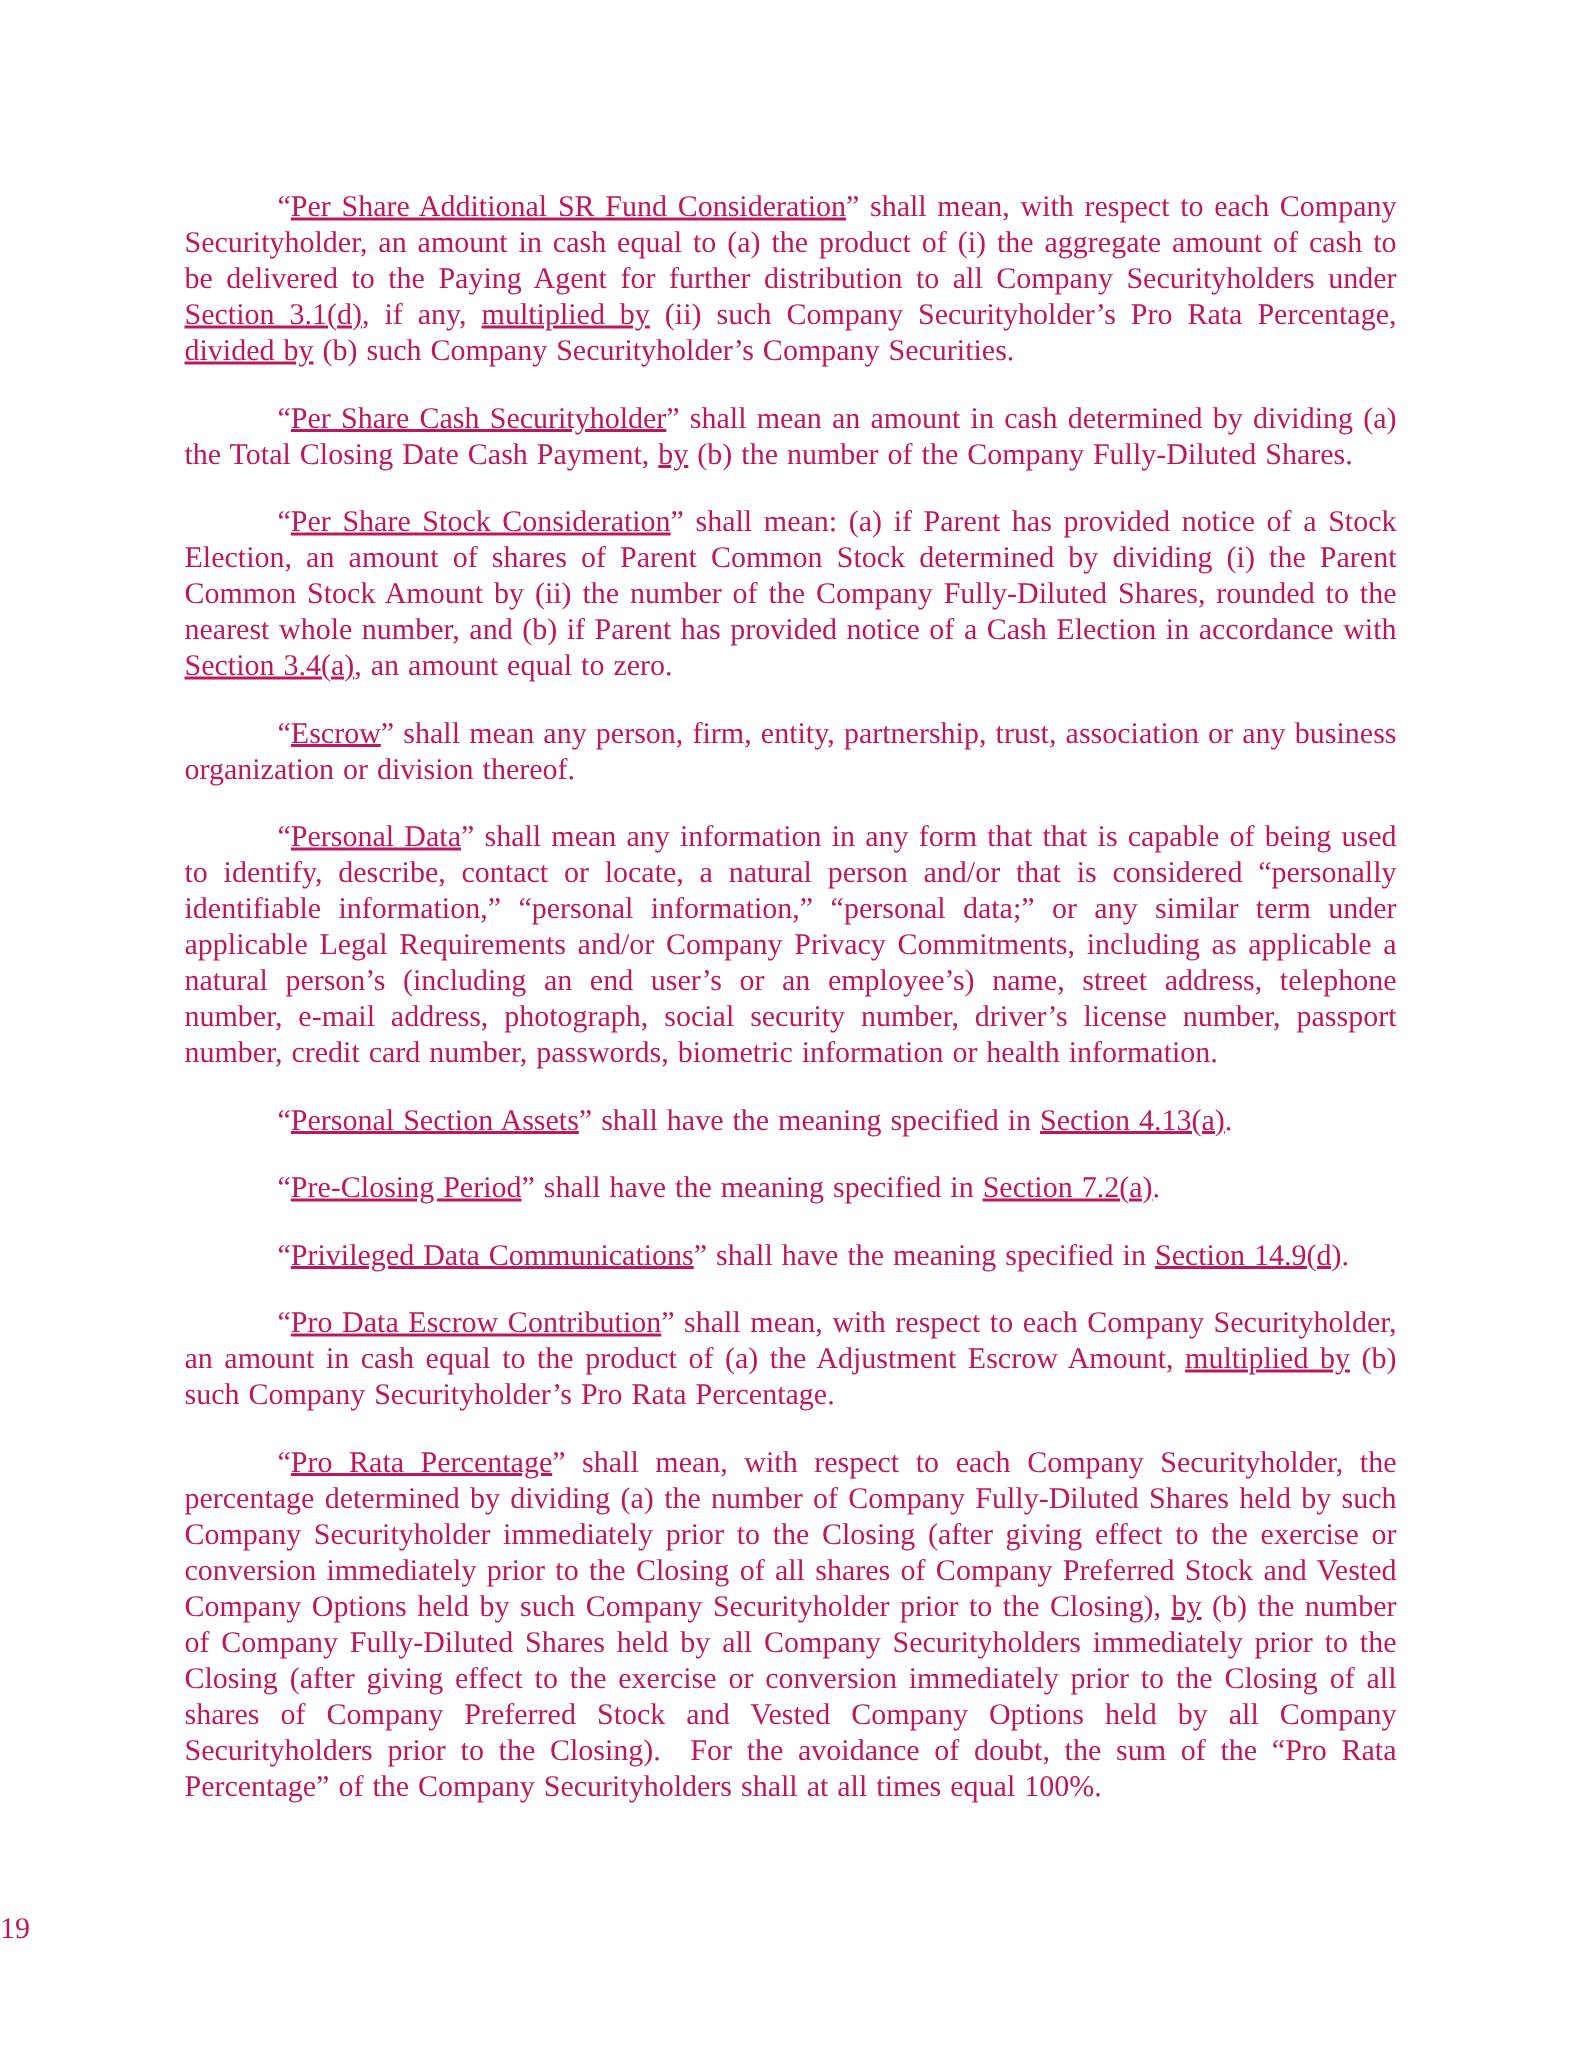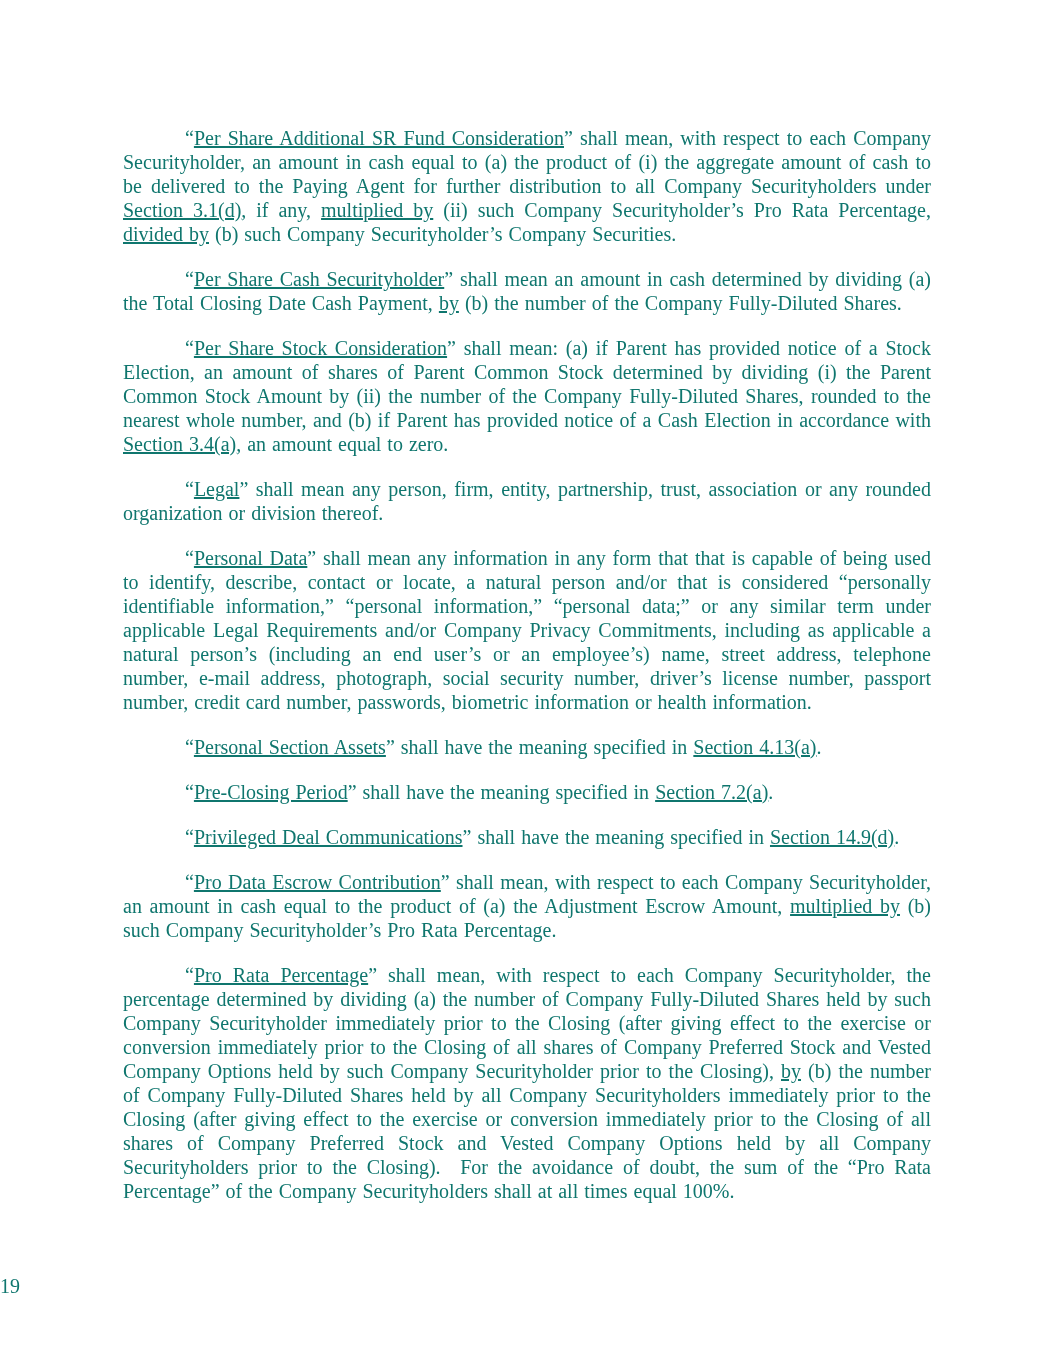--- a/index.html
+++ b/index.html
@@ -6,21 +6,21 @@
     margin: 0;
     padding: 0;
     background: #ffffff;
   }
   .page {
     position: relative;
     width: 1055px;
     height: 1319px;
     background: #ffffff;
     font-family: "Liberation Serif", serif;
-    color: #0f766e;
+    color: #be185d;
     overflow: hidden;
   }
   .content {
     position: absolute;
     left: 123px;
     top: 126px;
     width: 808px;
   }
   .content p {
     margin: 0 0 21px 0;
@@ -43,22 +43,22 @@
   }
 </style>
 </head>
 <body>
 
 <div class="page">
   <div class="content">
       <p><span>“</span><span class="u">Per Share Additional SR Fund Consideration</span><span>” shall mean, with respect to each Company Securityholder, an amount in cash equal to (a) the product of (i) the aggregate amount of cash to be delivered to the Paying Agent for further distribution to all Company Securityholders under </span><span class="u">Section 3.1(d)</span><span>, if any, </span><span class="u">multiplied by</span><span> (ii) such Company Securityholder’s Pro Rata Percentage, </span><span class="u">divided by</span><span> (b) such Company Securityholder’s Company Securities.</span></p>
       <p><span>“</span><span class="u">Per Share Cash Securityholder</span><span>” shall mean an amount in cash determined by dividing (a) the Total Closing Date Cash Payment, </span><span class="u">by</span><span> (b) the number of the Company Fully-Diluted Shares.</span></p>
       <p><span>“</span><span class="u">Per Share Stock Consideration</span><span>” shall mean: (a) if Parent has provided notice of a Stock Election, an amount of shares of Parent Common Stock determined by dividing (i) the Parent Common Stock Amount by (ii) the number of the Company Fully-Diluted Shares, rounded to the nearest whole number, and (b) if Parent has provided notice of a Cash Election in accordance with </span><span class="u">Section 3.4(a)</span><span>, an amount equal to zero.</span></p>
-      <p><span>“</span><span class="u">Legal</span><span>” shall mean any person, firm, entity, partnership, trust, association or any rounded organization or division thereof.</span></p>
+      <p><span>“</span><span class="u">Escrow</span><span>” shall mean any person, firm, entity, partnership, trust, association or any business organization or division thereof.</span></p>
       <p><span>“</span><span class="u">Personal Data</span><span>” shall mean any information in any form that that is capable of being used to identify, describe, contact or locate, a natural person and/or that is considered “personally identifiable information,” “personal information,” “personal data;” or any similar term under applicable Legal Requirements and/or Company Privacy Commitments, including as applicable a natural person’s (including an end user’s or an employee’s) name, street address, telephone number, e-mail address, photograph, social security number, driver’s license number, passport number, credit card number, passwords, biometric information or health information.</span></p>
       <p><span>“</span><span class="u">Personal Section Assets</span><span>” shall have the meaning specified in </span><span class="u">Section 4.13(a)</span><span>.</span></p>
       <p><span>“</span><span class="u">Pre-Closing Period</span><span>” shall have the meaning specified in </span><span class="u">Section 7.2(a)</span><span>.</span></p>
-      <p><span>“</span><span class="u">Privileged Deal Communications</span><span>” shall have the meaning specified in </span><span class="u">Section 14.9(d)</span><span>.</span></p>
+      <p><span>“</span><span class="u">Privileged Data Communications</span><span>” shall have the meaning specified in </span><span class="u">Section 14.9(d)</span><span>.</span></p>
       <p><span>“</span><span class="u">Pro Data Escrow Contribution</span><span>” shall mean, with respect to each Company Securityholder, an amount in cash equal to the product of (a) the Adjustment Escrow Amount, </span><span class="u">multiplied by</span><span> (b) such Company Securityholder’s Pro Rata Percentage.</span></p>
       <p><span>“</span><span class="u">Pro Rata Percentage</span><span>” shall mean, with respect to each Company Securityholder, the percentage determined by dividing (a) the number of Company Fully-Diluted Shares held by such Company Securityholder immediately prior to the Closing (after giving effect to the exercise or conversion immediately prior to the Closing of all shares of Company Preferred Stock and Vested Company Options held by such Company Securityholder prior to the Closing), </span><span class="u">by</span><span> (b) the number of Company Fully-Diluted Shares held by all Company Securityholders immediately prior to the Closing (after giving effect to the exercise or conversion immediately prior to the Closing of all shares of Company Preferred Stock and Vested Company Options held by all Company Securityholders prior to the Closing).&nbsp; For the avoidance of doubt, the sum of the “Pro Rata Percentage” of the Company Securityholders shall at all times equal 100%.</span></p>
     </div>
   <div class="footer">19</div>
 </div>
 
 </body></html>

